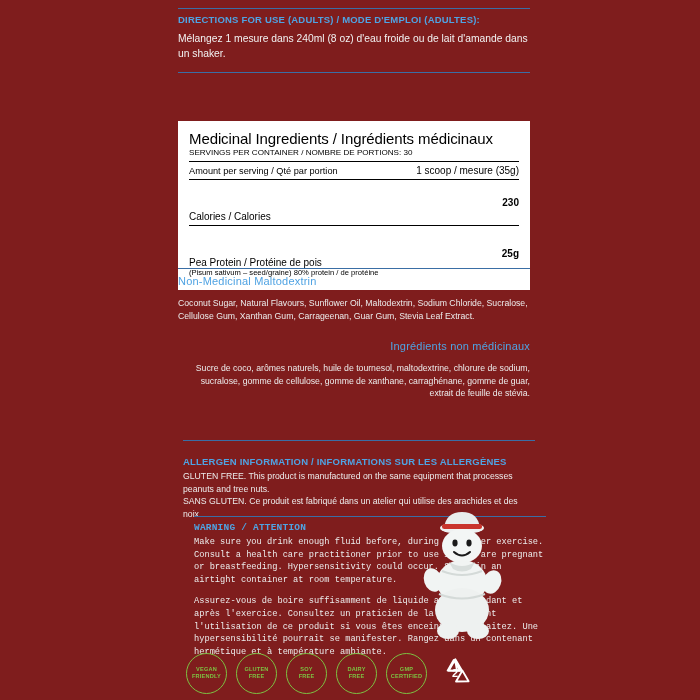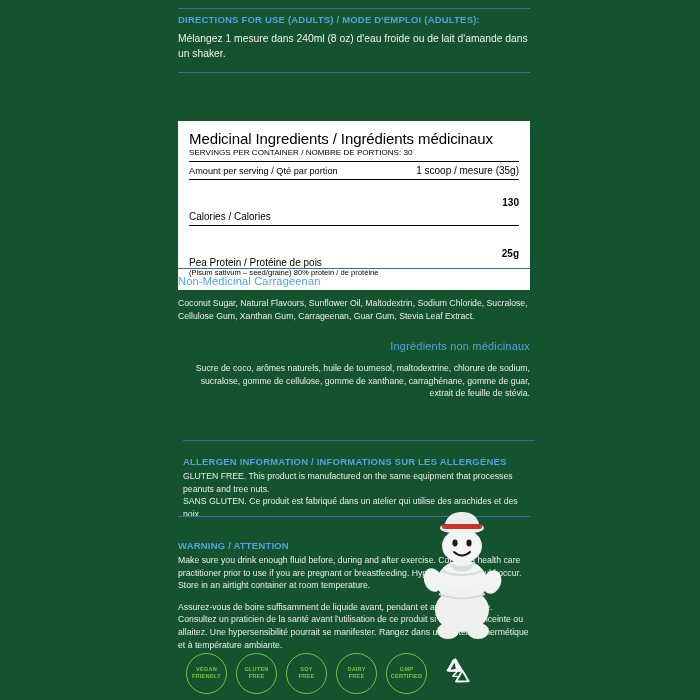--- a/index.html
+++ b/index.html
@@ -7,21 +7,21 @@
   body {
     width: 700px; height: 700px;
     background: #000;
     font-family: "Liberation Sans", sans-serif;
     color: #ffffff;
     overflow: hidden;
   }
   .label-root {
     position: relative;
     width: 700px; height: 700px;
-    background: #14532d;
+    background: #7f1d1d;
   }
   .content {
     position: absolute;
     left: 178px; top: 0px;
     width: 352px; height: 700px;
   }
   .sec-title {
     color: #4fa3e3;
     font-size: 9.5px;
     font-weight: bold;
@@ -92,23 +92,24 @@
   .nonmed .block2 { margin-top: 18px; text-align: right; }
 
   
   .allergen {
     position: absolute; left: 5px; top: 440px; width: 352px;
     border-top: 1px solid #3a6ea5;
     padding-top: 15px;
   }
   
   .warning {
-    position: absolute; left: 0; top: 516px; width: 352px;
-    border-top: 1px solid #3a6ea5;
-    padding-top: 23px;
+    position: absolute; left: 16px; top: 516px; width: 352px;
+    border-top: 1px solid #3a6ea5;
+    padding-top: 5px;
+    font-family: Liberation Mono, monospace;
   }
   .warning .para { margin-bottom: 9px; }
 
   
   .badges {
     position: absolute; left: 8px; top: 650px;
     width: 340px; height: 46px;
     display: flex; align-items: center; gap: 9px;
   }
   .badge {
@@ -155,35 +156,35 @@
 
       <div class="nut-row heavy">
         <span class="left nut-amt-label">Amount per serving / Qté par portion</span>
         <span class="right plain">1 scoop / mesure (35g)</span>
       </div>
 
       <div class="nut-row">
         <span class="left">
           <span class="nut-name">Calories / Calories</span>
         </span>
-        <span class="right">130</span>
+        <span class="right">230</span>
       </div>
 
       <div class="nut-row">
         <span class="left">
           <span class="nut-name">Pea Protein / Protéine de pois</span>
           <span class="nut-note">(Pisum sativum – seed/graine) 80% protein / de protéine</span>
         </span>
         <span class="right">25g</span>
       </div>
 
     </section>
 
     <section class="nonmed">
-      <div class="sec-title">Non-Medicinal Carrageenan</div>
+      <div class="sec-title">Non-Medicinal Maltodextrin</div>
       <p class="small-text">Coconut Sugar, Natural Flavours, Sunflower Oil, Maltodextrin, Sodium Chloride, Sucralose, Cellulose Gum, Xanthan Gum, Carrageenan, Guar Gum, Stevia Leaf Extract.</p>
       <div class="block2">
         <div class="sec-title" style="font-size:11px;font-weight:normal;margin-bottom:10px;">Ingrédients non médicinaux</div>
         <p class="small-text">Sucre de coco, arômes naturels, huile de tournesol, maltodextrine, chlorure de sodium, sucralose, gomme de cellulose, gomme de xanthane, carraghénane, gomme de guar, extrait de feuille de stévia.</p>
       </div>
     </section>
 
     <section class="allergen">
       <div class="sec-title">ALLERGEN INFORMATION / INFORMATIONS SUR LES ALLERGÈNES</div>
       <p class="small-text">GLUTEN FREE. This product is manufactured on the same equipment that processes peanuts and tree nuts.</p>

